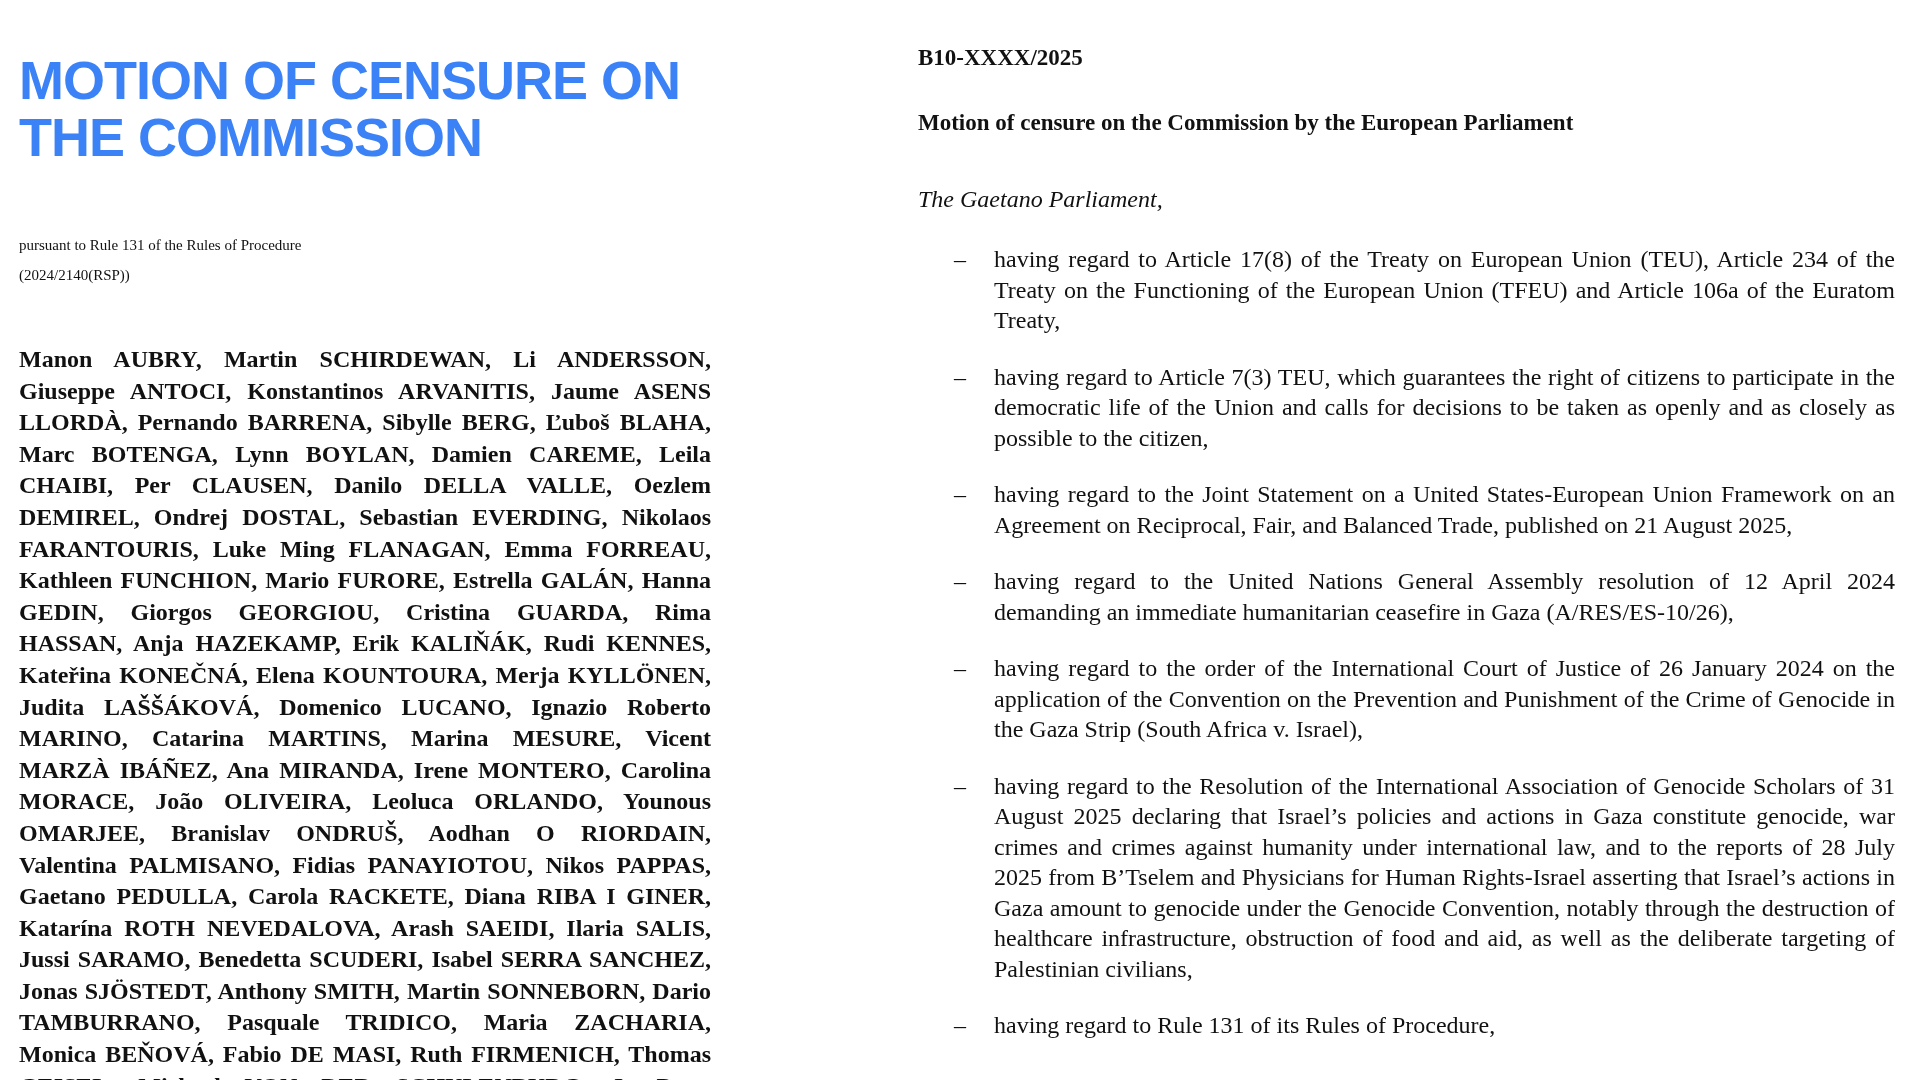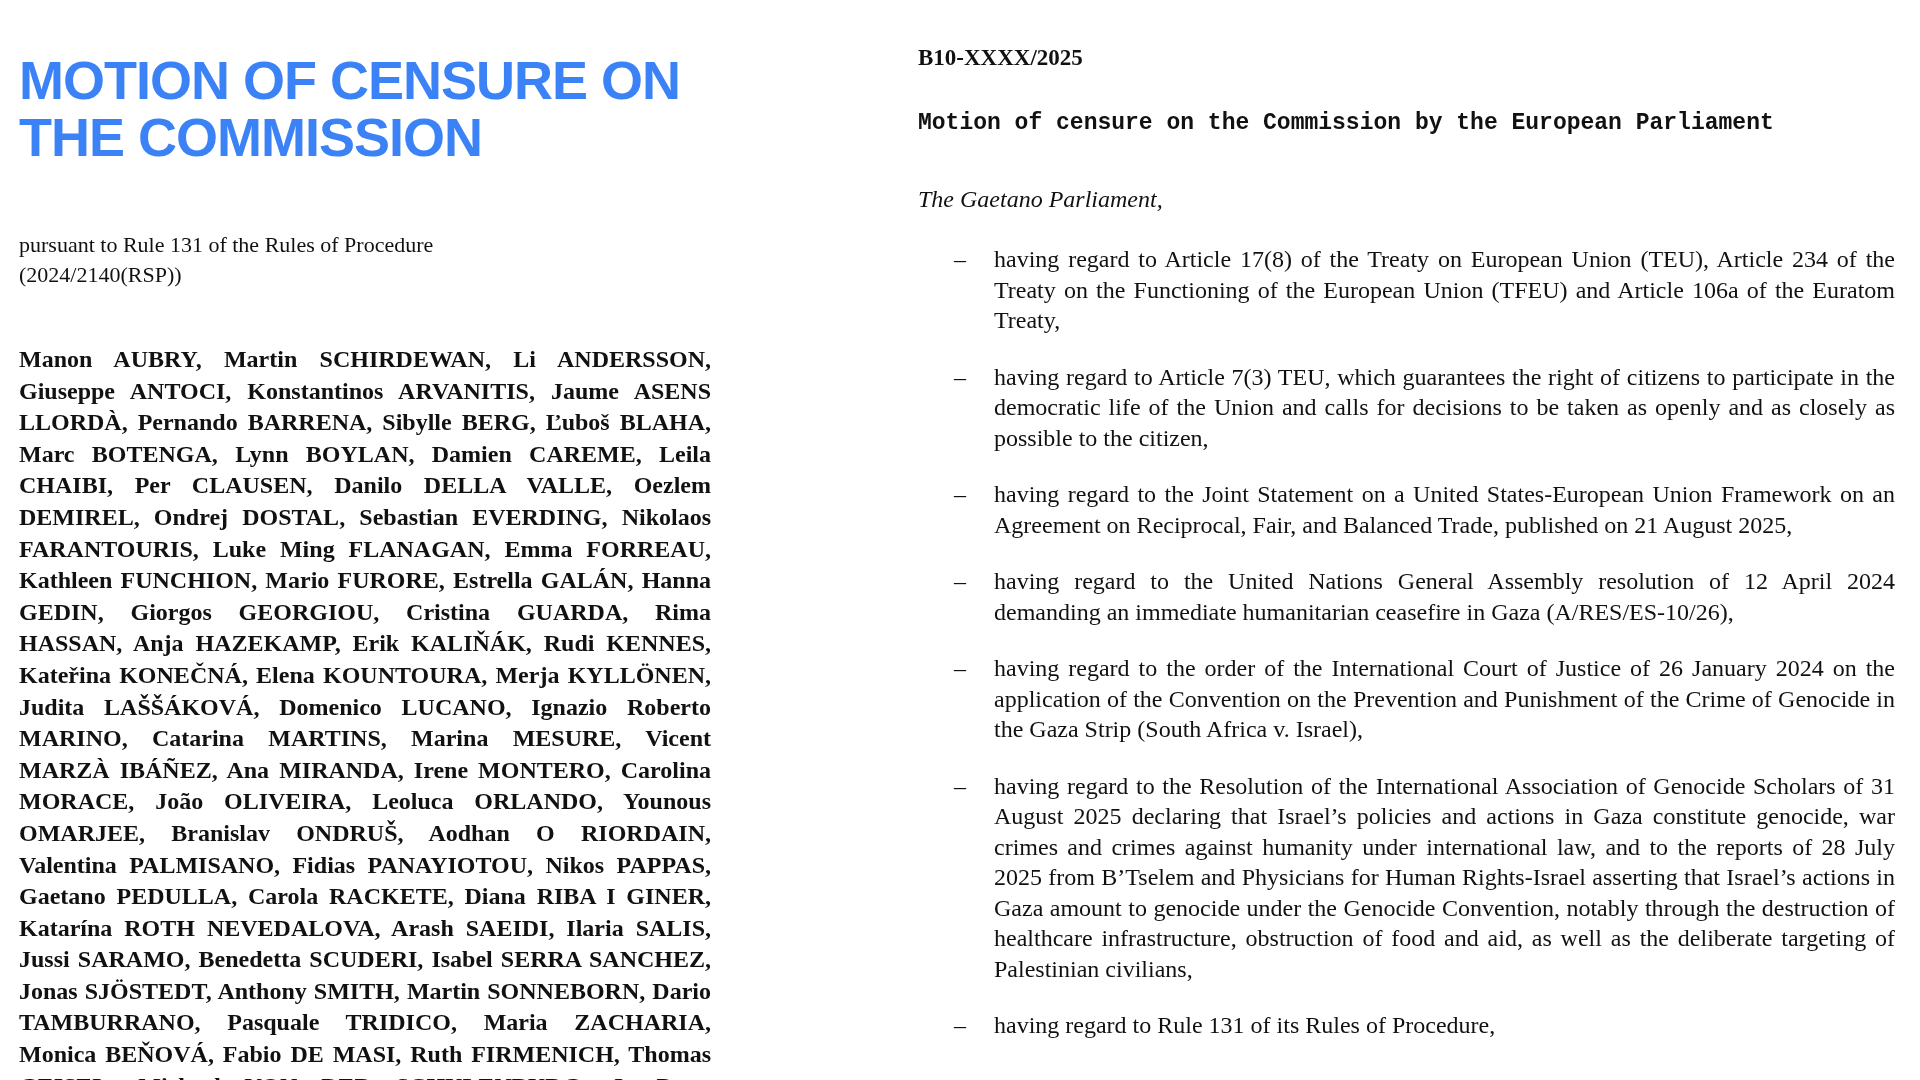--- a/index.html
+++ b/index.html
@@ -31,21 +31,21 @@
   .title {
     font-family: "Liberation Sans", sans-serif;
     font-weight: bold;
     font-size: 54px;
     line-height: 57px;
     letter-spacing: -1px;
     color: #3b82f6;
     margin: 52px 0 0 0;
   }
   .subtitle {
-    font-size: 22px;
+    font-size: 15px;
     line-height: 30px;
     margin: 64px 0 12px 0;
   }
   .subtitle .line { display: block; }
   .signatories {
     font-weight: bold;
     font-size: 24px;
     line-height: 31.6px;
     text-align: justify;
     margin: 54px 0 0 0;
@@ -63,21 +63,21 @@
     font-size: 23px;
     line-height: 28px;
     margin: 44px 0 0 0;
   }
   .heading {
     font-weight: bold;
     font-size: 23px;
     line-height: 30px;
     margin: 36px 0 0 0;
   }
-  .heading .line { display: block; font-family: Liberation Mono, monospace; }
+  .heading .line { display: block; }
   .intro {
     font-style: italic;
     font-size: 24px;
     line-height: 30px;
     margin: 46px 0 0 0;
   }
   .citations {
     list-style: none;
     margin: 30px 0 0 0;
     padding: 0;

